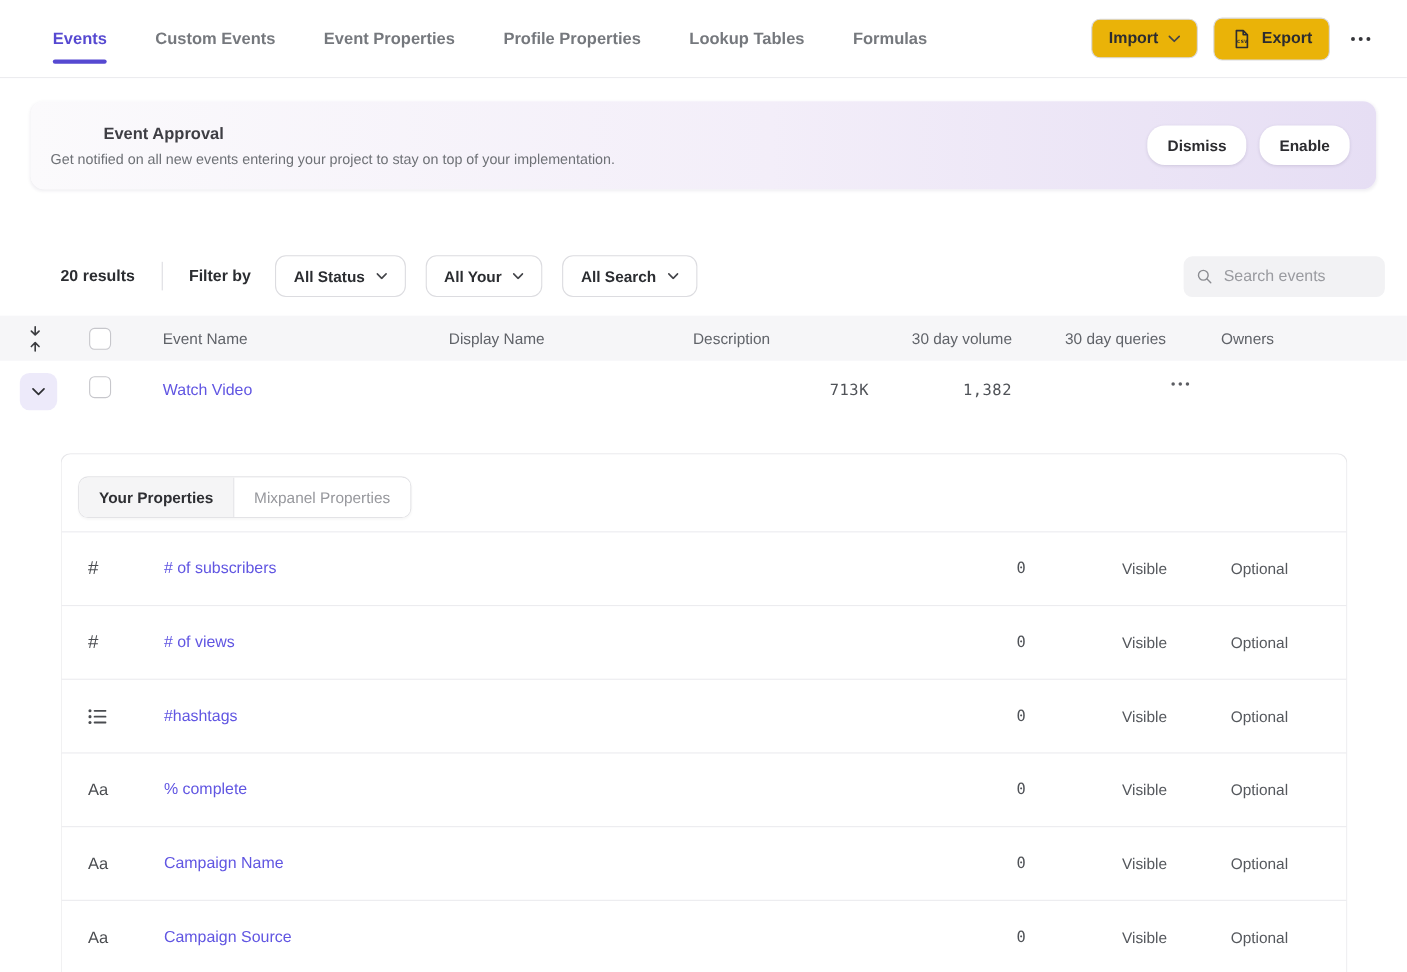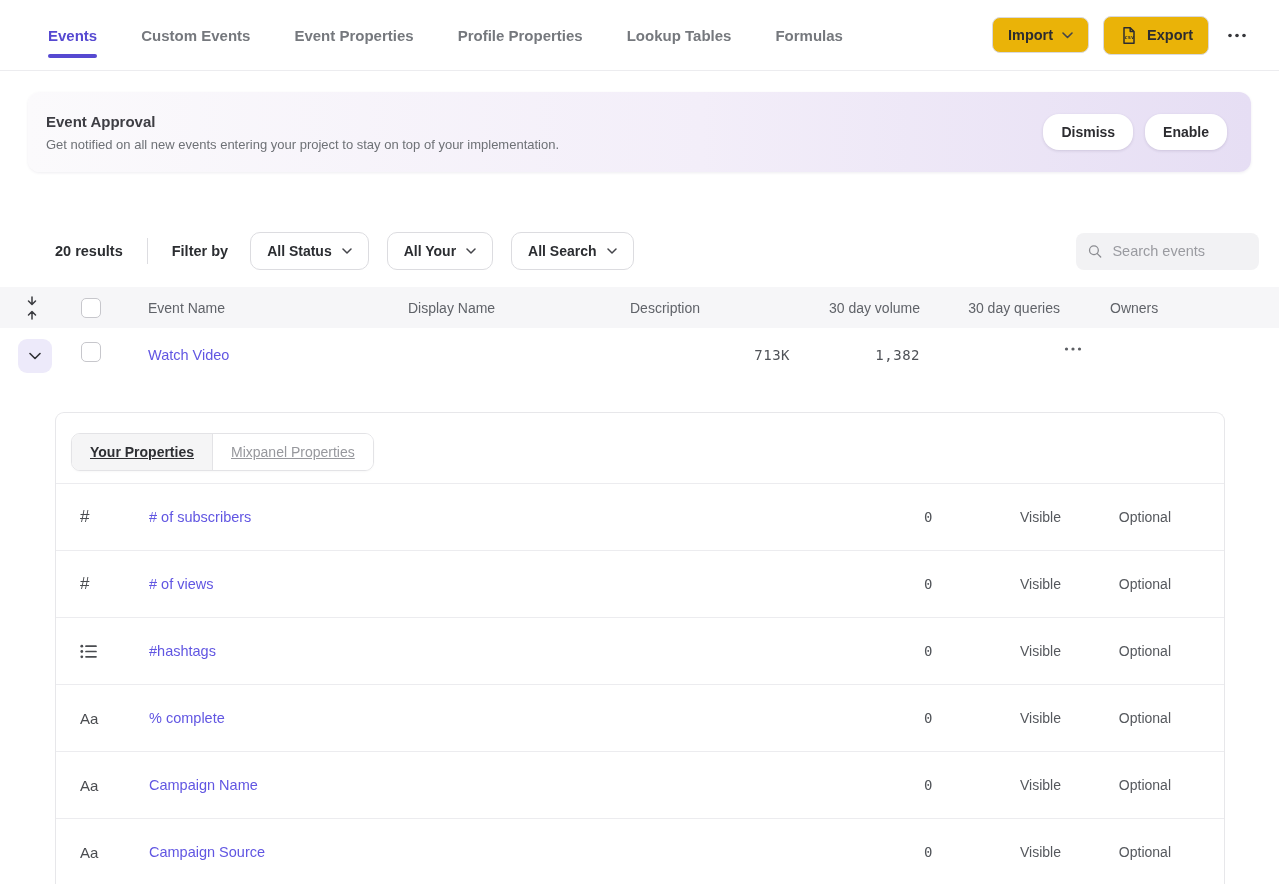--- a/index.html
+++ b/index.html
@@ -21,21 +21,21 @@
     background:#eab308; border-radius:8px; padding:9px 15px; font-size:14.5px; font-weight:600;
     color:#2c2c30; cursor:pointer; font-family:inherit; }
   .icon-btn { border:none; background:none; padding:6px 4px; cursor:pointer; color:#35363a; display:flex; }
 
   
   .banner { margin:21px 28px 0 28px; height:80px; border-radius:12px; padding:0 24px 0 18px;
     display:flex; align-items:center;
     background:linear-gradient(90deg,#fbfafc 0%,#f3eef9 55%,#e6def4 100%);
     box-shadow:0 1px 3px rgba(40,30,80,0.08); }
   .banner-text { }
-  .banner-title { font-size:15px; font-weight:700; color:#3e3e44; }
+  .banner-title { font-size:15px; font-weight:700; color:#3e3e44;margin-left:48px; }
   .banner-desc { margin-top:7px; font-size:13px; color:#6e7176; }
   .banner-actions { margin-left:auto; display:flex; gap:12px; }
   .banner-btn { border:none; background:#fff; border-radius:16px; padding:10px 18px;
     font-size:14px; font-weight:600; color:#2c2c30; cursor:pointer; font-family:inherit;
     box-shadow:0 1px 3px rgba(40,30,80,0.14); }
 
   
   .filter-row { margin-top:60px; padding:0 20px 0 55px; display:flex; align-items:center; height:38px; }
   .results-count { font-size:14.5px; font-weight:600; color:#2b2d31; white-space:nowrap; }
   .v-divider { width:1px; height:26px; background:#dddde1; margin:0 24px; }
@@ -71,21 +71,21 @@
   .num-cell { font-size:14px; color:#505358; padding-top:19px; }
   .row-more { margin:13px 0 0 0; color:#5c5e63; }
 
   
   .panel { margin-left:55px; width:1170px; height:475px; border:1px solid #e7e7ea;
     border-bottom:none; border-radius:9px 9px 0 0; background:#fff; }
   .panel-head { padding:20px 0 0 15px; height:71px; border-bottom:1px solid #ececef; }
   .seg-group { display:inline-flex; border:1px solid #e3e3e6; border-radius:9px; overflow:hidden;
     box-shadow:0 1px 2px rgba(0,0,0,0.03); }
   .seg { padding:10px 18px; font-size:14px; cursor:pointer; background:#fff; color:#97989d;
-    font-weight:500; border:none; font-family:inherit;text-decoration:underline; }
+    font-weight:500; border:none; font-family:inherit; }
   .seg.active { background:#f5f5f6; color:#2e2f33; font-weight:600; }
   .seg + .seg { border-left:1px solid #e3e3e6; }
 
   .prop-row { display:grid; grid-template-columns:93px 684px 100px 128px 110px 55px;
     align-items:center; height:67px; border-bottom:1px solid #ececef; }
   .prop-icon { padding-left:24px; color:#4a4c50; font-size:17px; display:flex; align-items:center; }
   .prop-icon .glyph { font-size:17px; font-weight:500; color:#4a4c50; }
   .prop-name { font-size:14.5px; color:#6156e2; text-decoration:none; cursor:pointer; }
   .prop-num { font-size:14px; color:#505358; text-align:right; }
   .prop-meta { font-size:14px; color:#55585d; text-align:right; }

